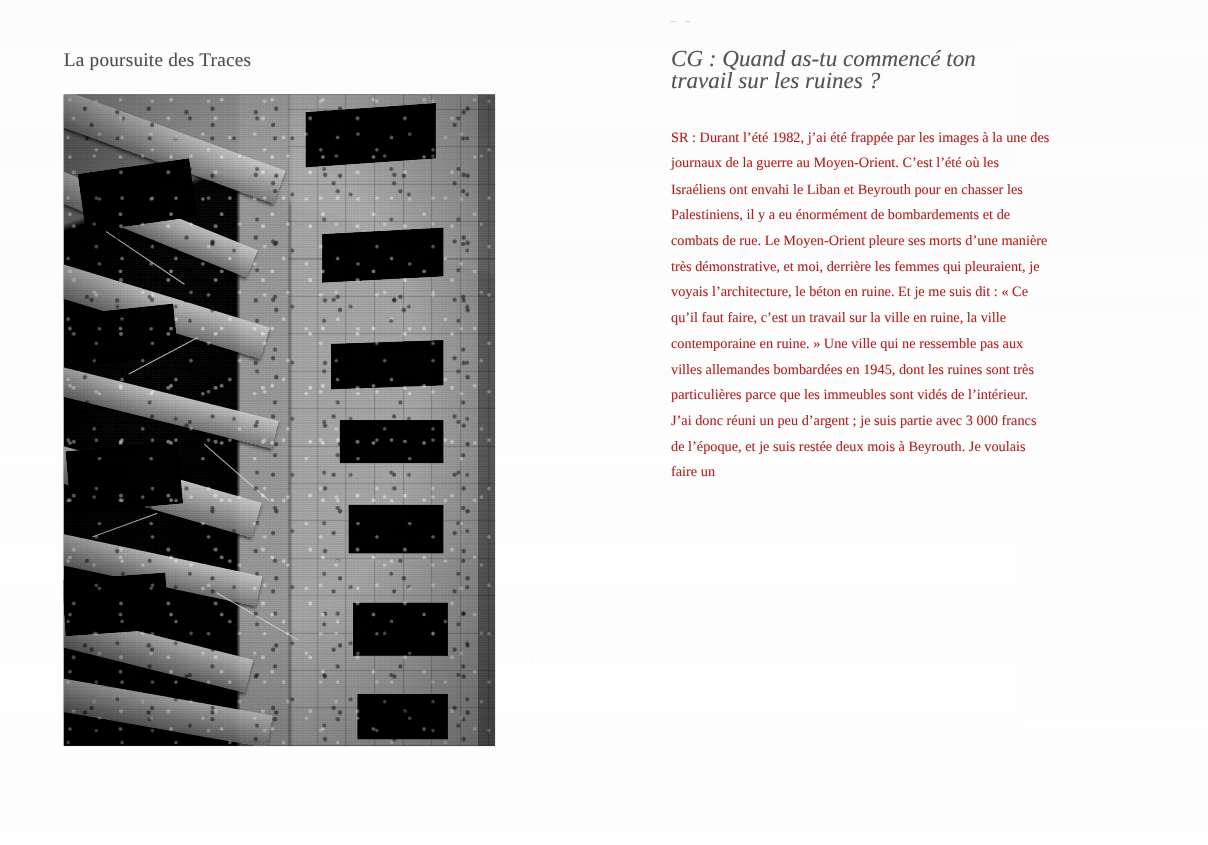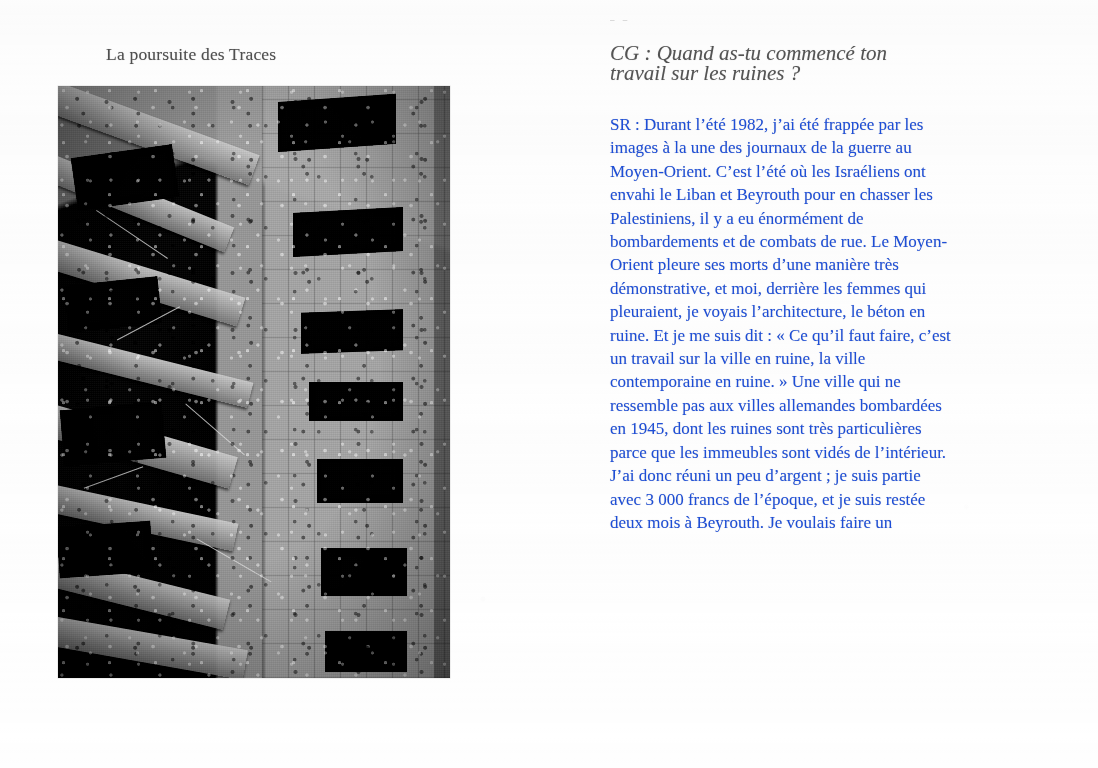--- a/index.html
+++ b/index.html
@@ -47,21 +47,20 @@
   #section-title {
     position: absolute;
     left: 58px;
     top: 43px;
     font-size: 17.5px;
     line-height: 22px;
     letter-spacing: .2px;
     color: #4f4f4f;
     white-space: nowrap;
     text-shadow: 0 0 1px rgba(120,120,120,.45);
-    margin-left: 48px;
   }
 
   
   #photo-figure {
     position: absolute;
     left: 58px;
     top: 86px;
     width: 392px;
     height: 592px;
   }
@@ -211,23 +210,23 @@
     line-height: 20px;
     color: #535353;
     text-shadow: 0 0 1px rgba(130,130,130,.4);
   }
 
   #answer-block {
     position: absolute;
     left: 0;
     top: 113px;
     width: 344px;
-    font-size: 17px;
+    font-size: 13px;
     line-height: 23.4px;
-    color: #1d4ed8;
+    color: #b91c1c;
     text-align: left;
     text-shadow: 0 0 1px rgba(135,135,135,.38);
   }
 </style>
 </head>
 <body>
 
 <div id="page">
 
   <div id="paper-grain"></div>

